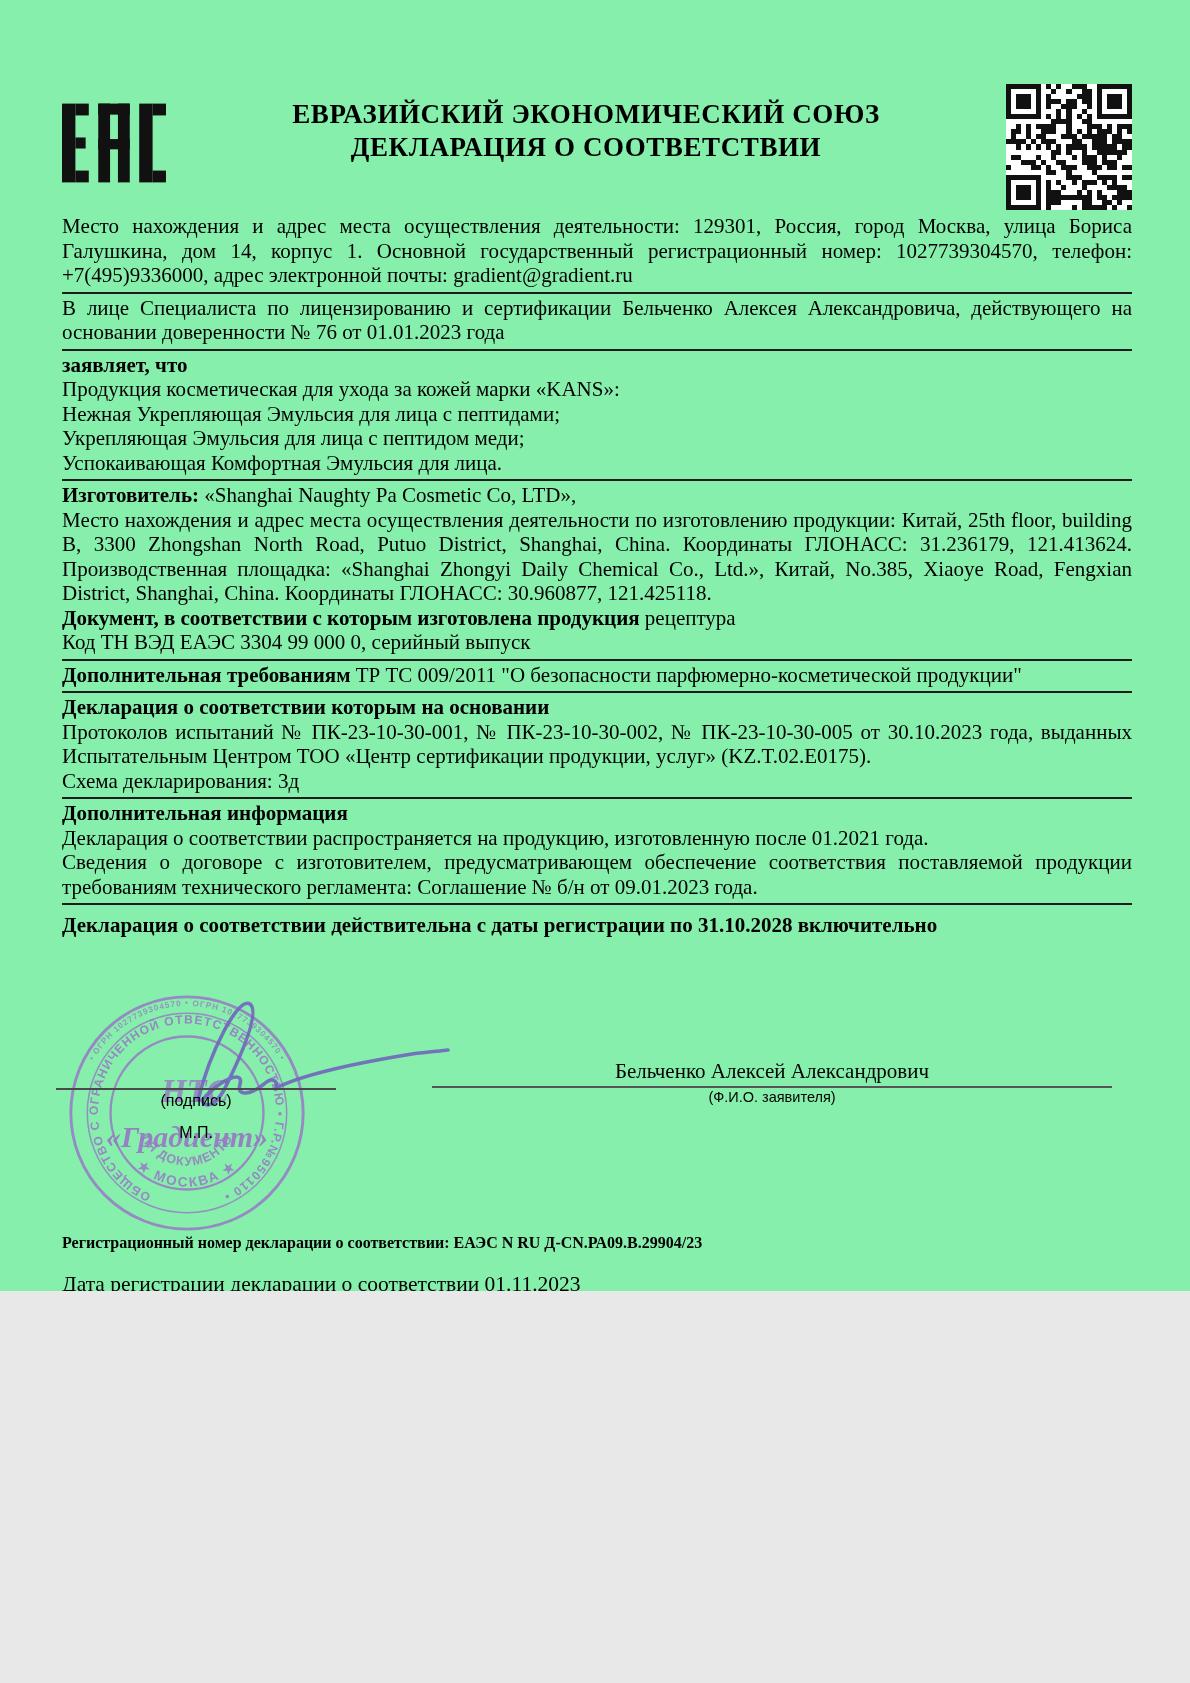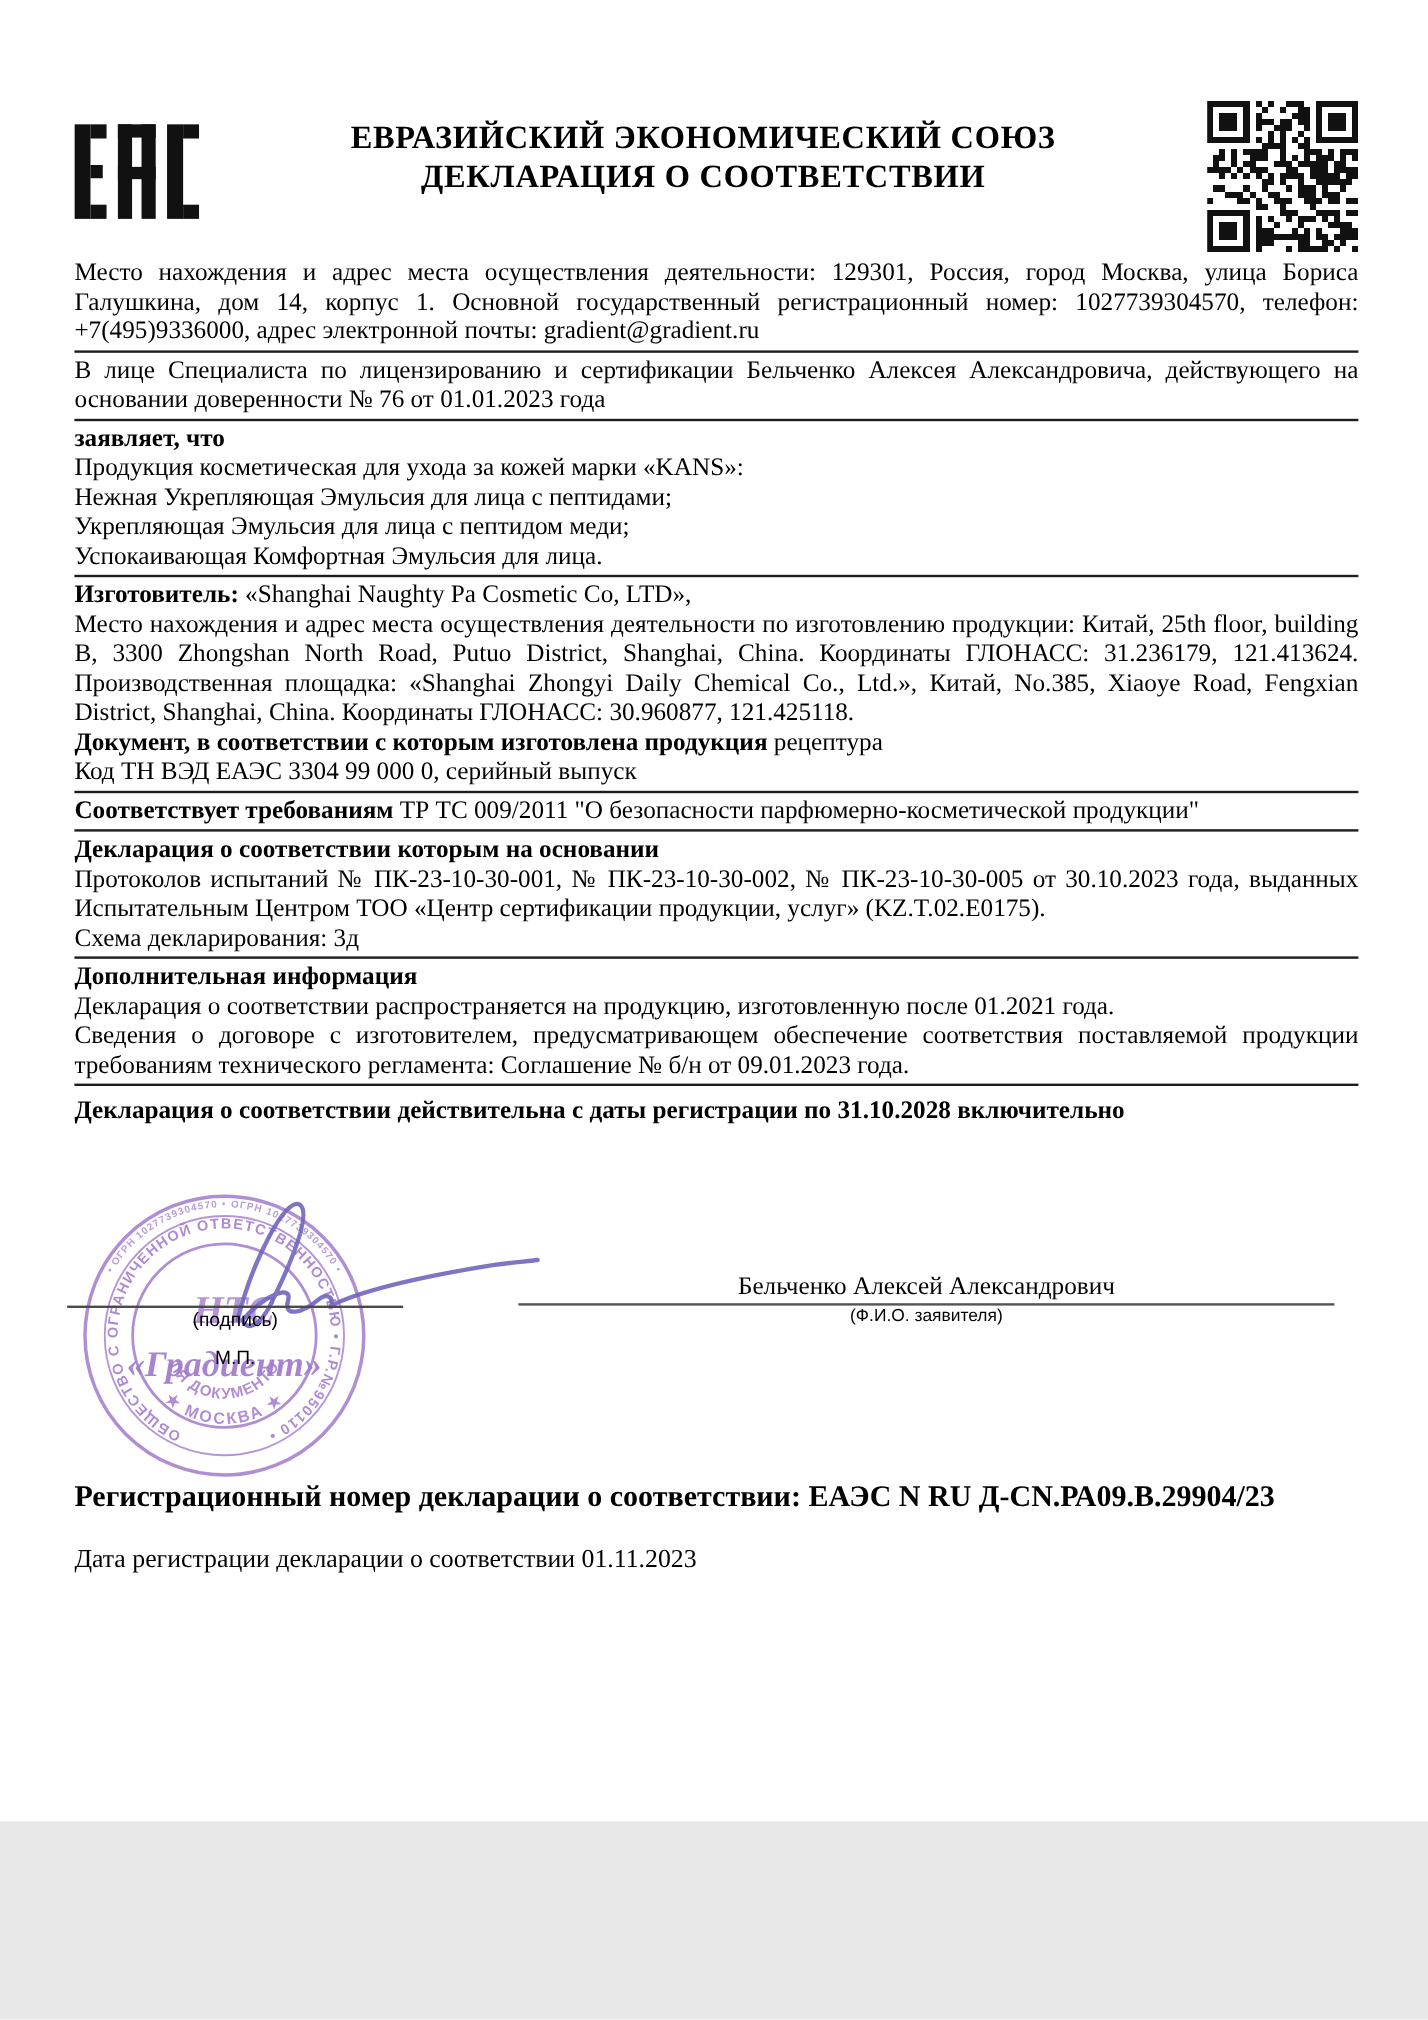--- a/index.html
+++ b/index.html
@@ -1,20 +1,20 @@
 <!DOCTYPE html>
 <html><head>
 <meta charset="utf-8">
 <style>
   html,body{margin:0;padding:0;background:#e8e8e8;}
   .page{
     position:relative;
-    width:1190px;height:1518px;
+    width:1190px;height:1291px;
     margin:0 auto;
-    background:#ffffff;
+    background:#86efac;
     font-family:"Liberation Serif",serif;
     color:#000;
     overflow:hidden;
   }
   .content{margin:0 58px 0 62px;}
   
   .header{display:flex;align-items:flex-start;margin-top:72px;height:140px;}
   .eac-logo{width:104px;height:98px;margin-top:22px;flex:0 0 auto;}
   .title-block{flex:1 1 auto;text-align:center;margin-top:26px;}
   .title-line{font-size:27px;font-weight:bold;line-height:33px;letter-spacing:.6px;}
@@ -33,21 +33,21 @@
   .sign-svg{position:absolute;left:88px;top:40px;width:310px;height:135px;}
   .sig-left{position:absolute;left:-6px;top:146px;width:280px;}
   .sig-rule{border-top:2px solid #4a4a4a;height:0;}
   .caption{font-family:"Liberation Sans",sans-serif;font-size:16px;text-align:center;margin-top:2px;}
   .mp{font-family:"Liberation Sans",sans-serif;font-size:16px;text-align:center;margin-top:14px;}
   .sig-right{position:absolute;left:370px;top:116px;width:680px;text-align:center;}
   .fio-name{font-size:21px;line-height:26px;}
   .fio-rule{border-top:2px solid #555;height:0;margin-top:2px;}
   .fio-caption{font-family:"Liberation Sans",sans-serif;font-size:14.5px;margin-top:1px;}
   
-  .reg-line{font-size:25px;font-weight:bold;margin-top:4px;}
+  .reg-line{font-size:16px;font-weight:bold;margin-top:4px;}
   .reg-date{font-size:21.5px;font-weight:normal;margin-top:20px;}
 </style>
 </head>
 <body>
 
 <div class="page">
   <div class="content">
 
     <div class="header">
       <svg class="eac-logo" viewBox="0 0 132 100" aria-label="EAC">
@@ -427,21 +427,21 @@
     </div>
 
     <div class="sec">
       <p><span class="b">Изготовитель:</span><span> «Shanghai Naughty Pa Cosmetic Co, LTD»,</span></p>
       <p class="just">Место нахождения и адрес места осуществления деятельности по изготовлению продукции: Китай, 25th floor, building B, 3300 Zhongshan North Road, Putuo District, Shanghai, China. Координаты ГЛОНАСС: 31.236179, 121.413624. Производственная площадка: «Shanghai Zhongyi Daily Chemical Co., Ltd.», Китай, No.385, Xiaoye Road, Fengxian District, Shanghai, China. Координаты ГЛОНАСС: 30.960877, 121.425118.</p>
       <p><span class="b">Документ, в соответствии с которым изготовлена продукция</span><span> рецептура</span></p>
       <p>Код ТН ВЭД ЕАЭС 3304 99 000 0, серийный выпуск</p>
     </div>
 
     <div class="sec">
-      <p><span class="b">Соответствует требованиям</span><span> ТР ТС 009/2011 "О безопасности парфюмерно-косметической продукции"</span></p>
+      <p><span class="b">Дополнительная требованиям</span><span> ТР ТС 009/2011 "О безопасности парфюмерно-косметической продукции"</span></p>
     </div>
 
     <div class="sec">
       <p class="b">Декларация о соответствии которым на основании</p>
       <p class="just">Протоколов испытаний № ПК-23-10-30-001, № ПК-23-10-30-002, № ПК-23-10-30-005 от 30.10.2023 года, выданных Испытательным Центром ТОО «Центр сертификации продукции, услуг» (KZ.T.02.E0175).</p>
       <p>Схема декларирования: 3д</p>
     </div>
 
     <div class="sec">
       <p class="b">Дополнительная информация</p>

